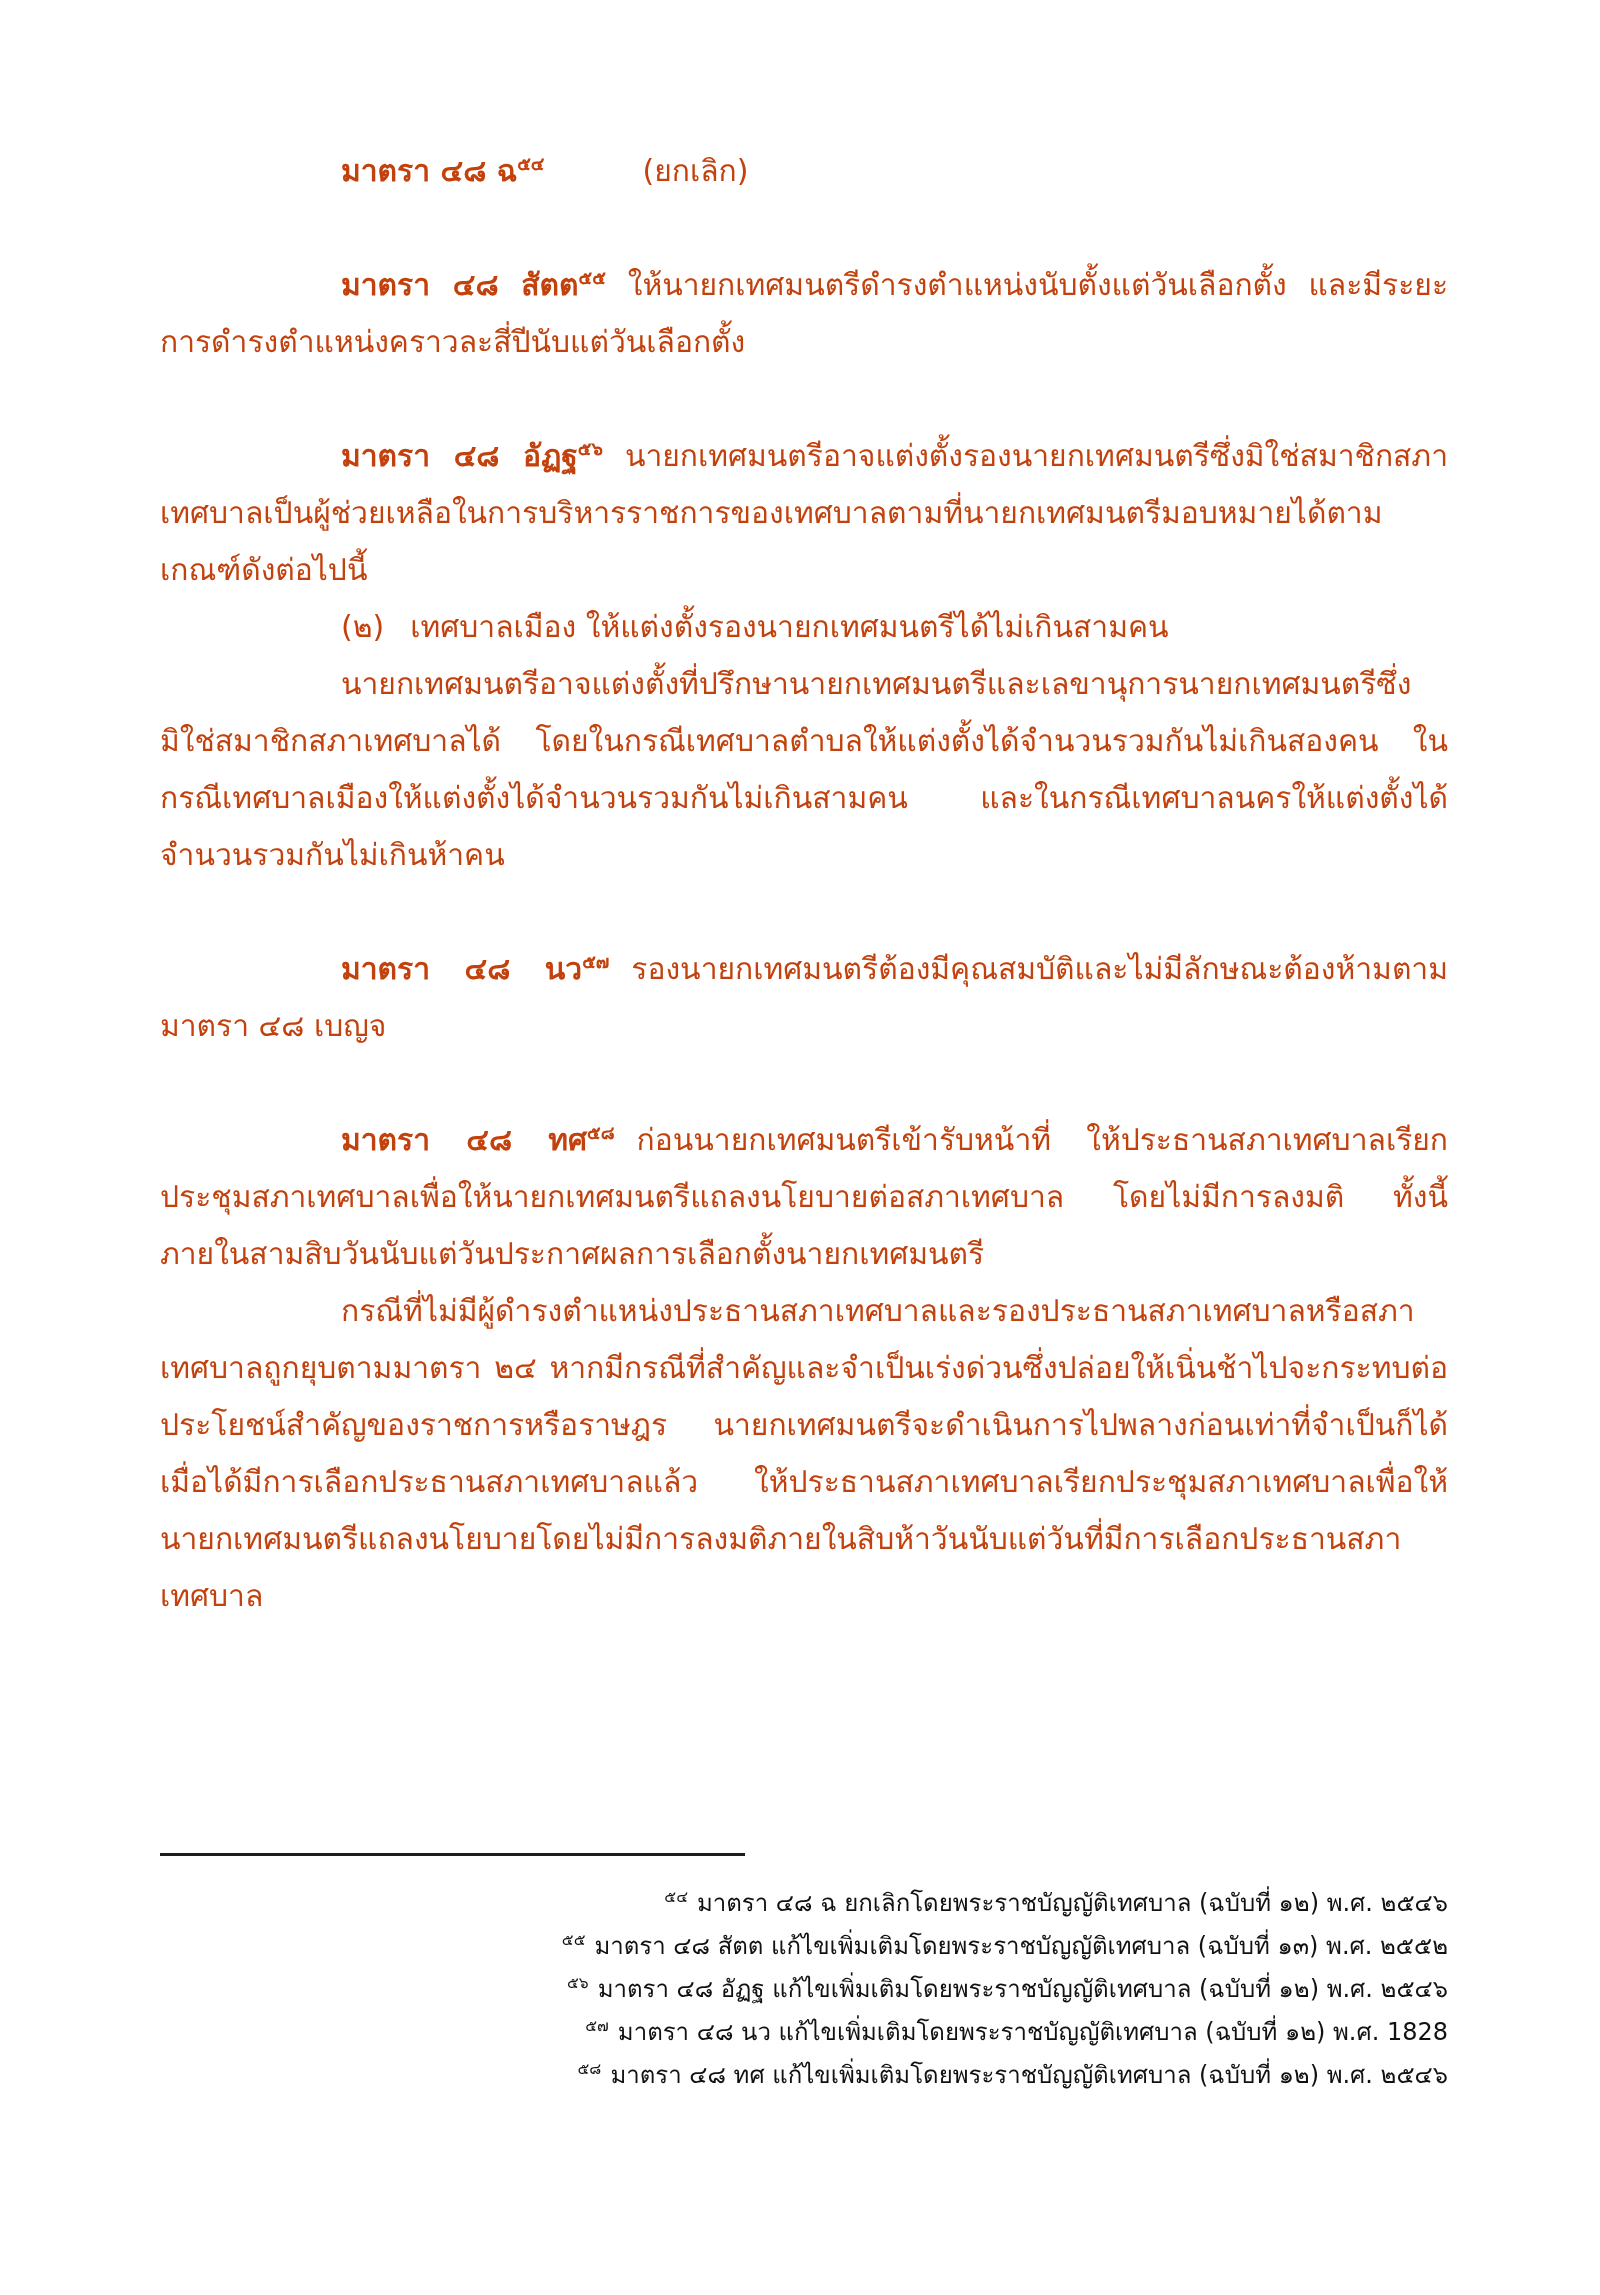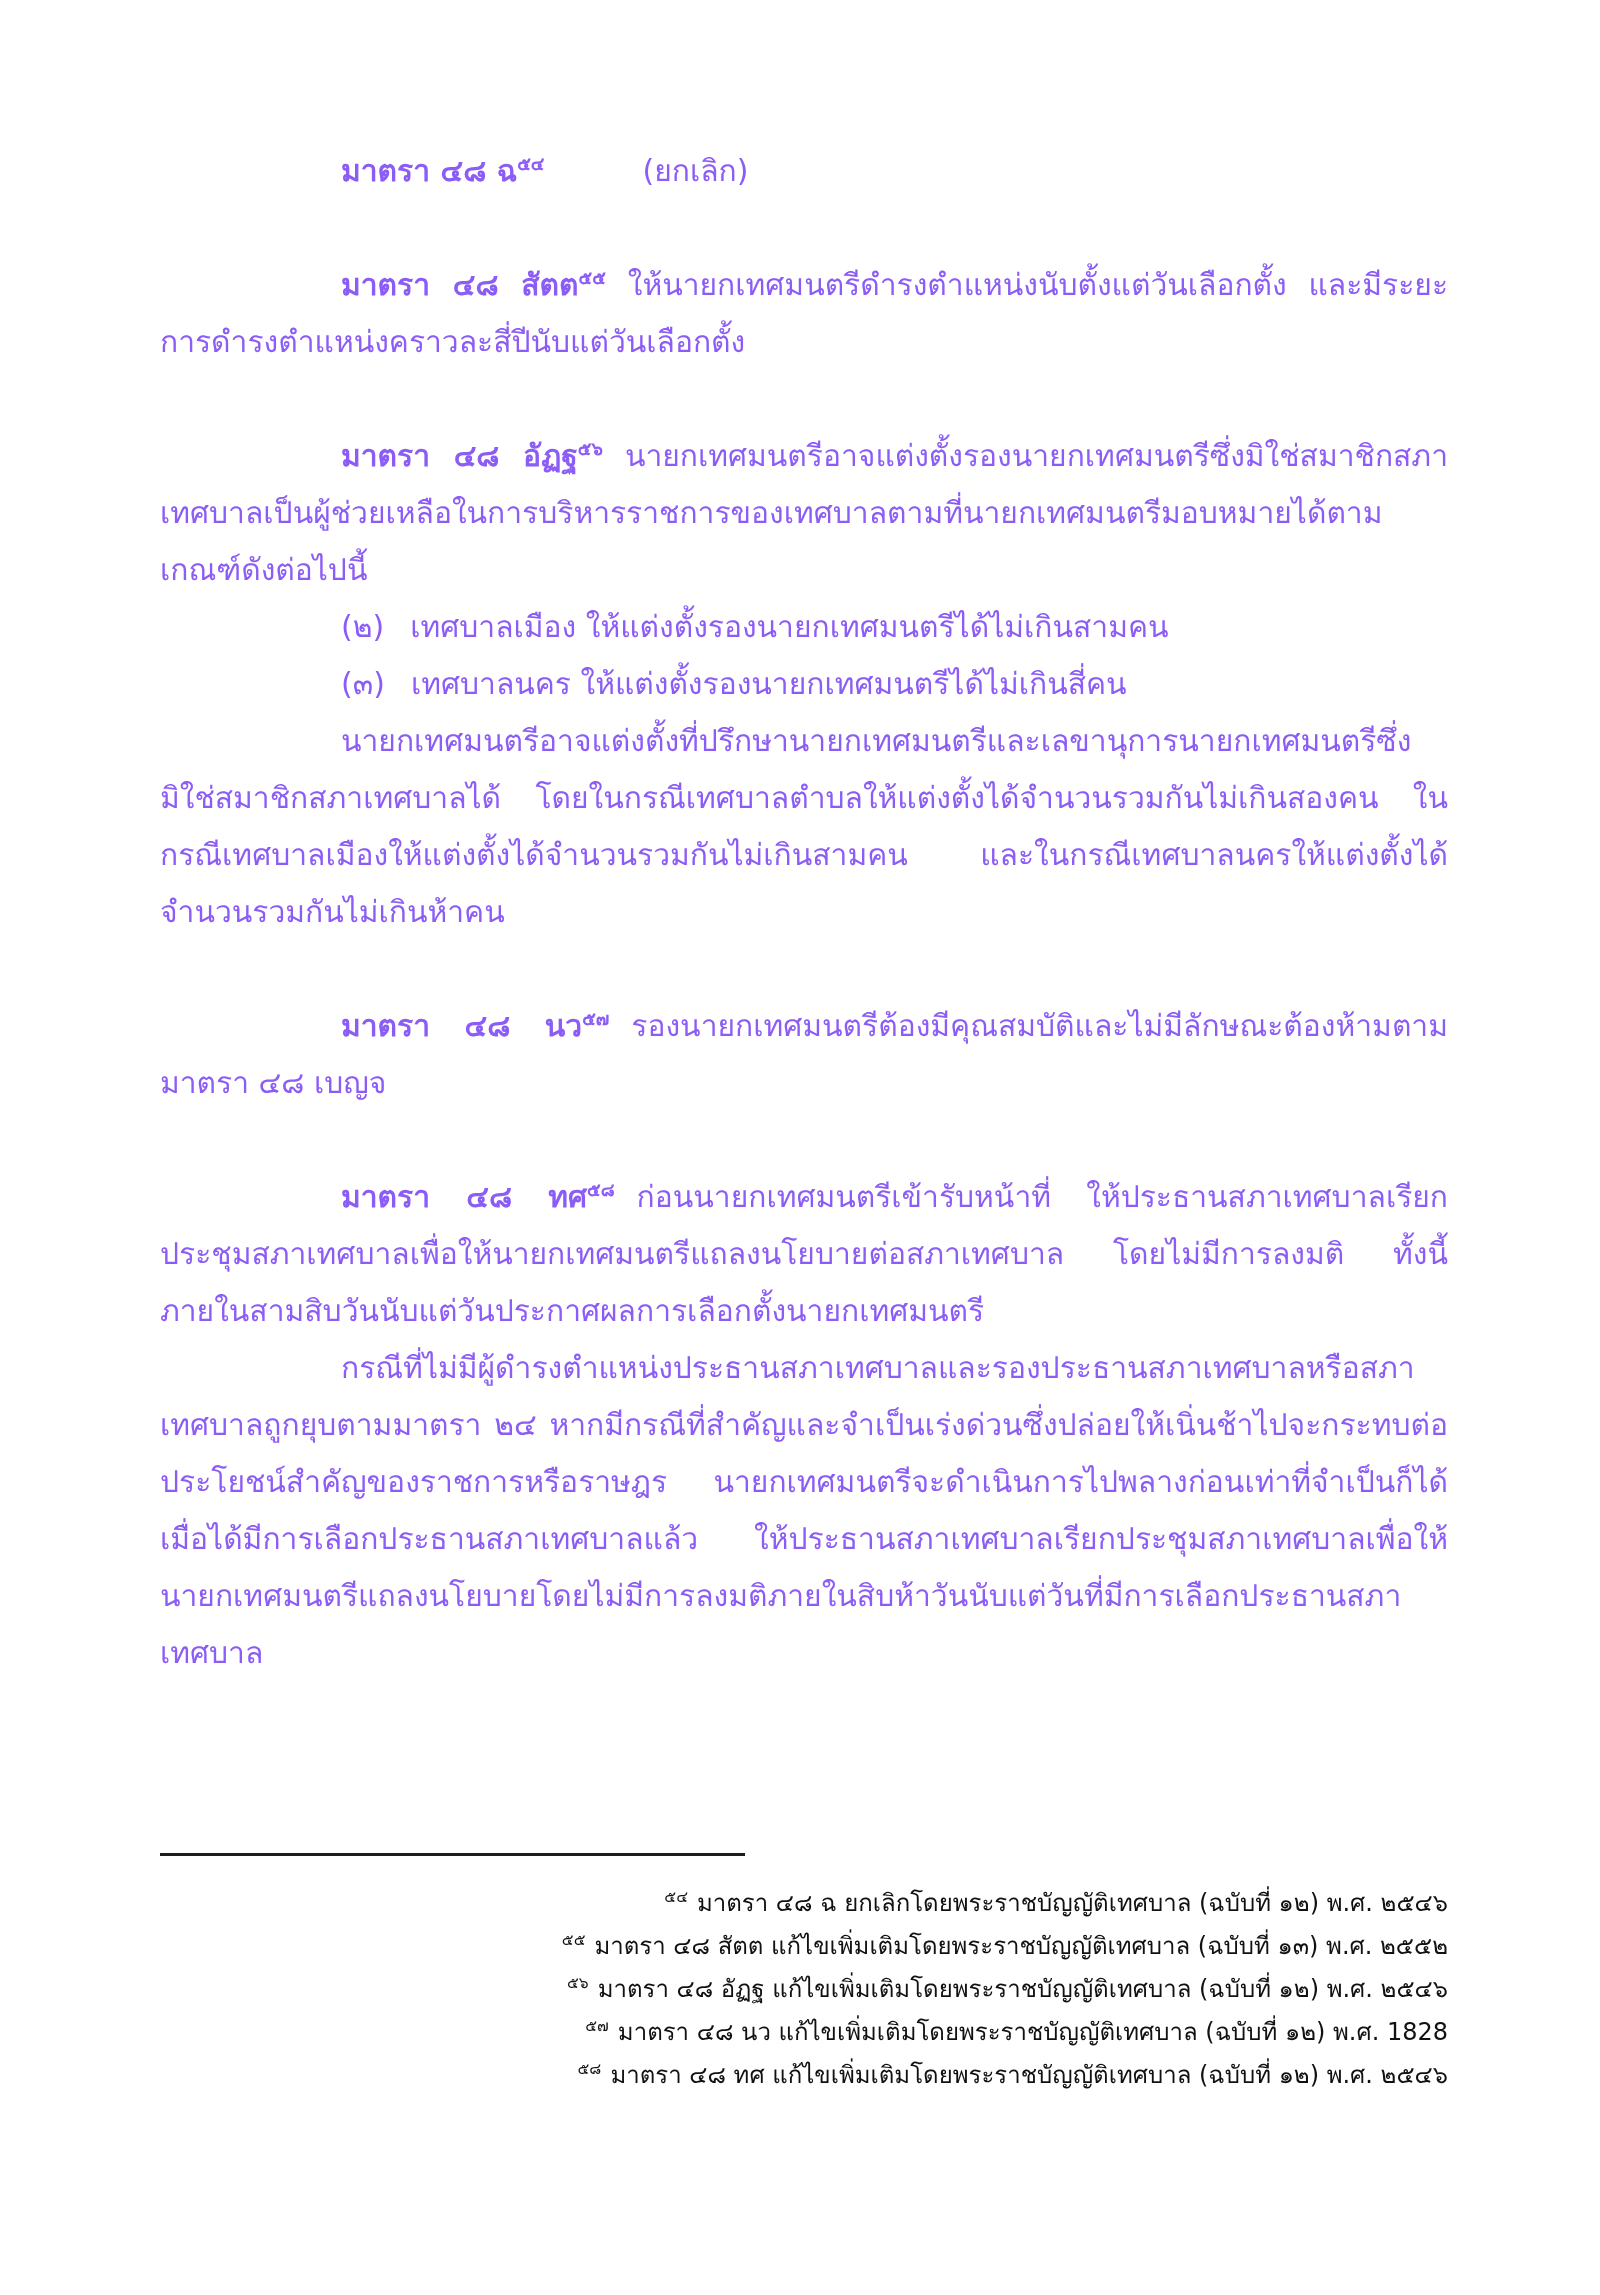--- a/index.html
+++ b/index.html
@@ -14,21 +14,21 @@
     overflow: hidden;
   }
   .body-text {
     position: absolute;
     left: 160px;
     top: 142px;
     width: 1288px;
     font-size: 30px;
     line-height: 57px;
     text-align: justify;
-    color: #8b5cf6;
+    color: #c2410c;
   }
   .para { text-indent: 181px; }
   .gap { margin-top: 57px; }
   .heading { font-weight: bold; }
   sup.fn-ref {
     font-size: 18px;
     line-height: 0;
     vertical-align: super;
     font-weight: bold;
   }
@@ -80,23 +80,20 @@
       <span class="heading">มาตรา ๔๘ สัตต</span><sup class="fn-ref">๕๕</sup><span class="head-spacer"></span><span>ให้นายกเทศมนตรีดำรงตำแหน่งนับตั้งแต่วันเลือกตั้ง และมีระยะการดำรงตำแหน่งคราวละสี่ปีนับแต่วันเลือกตั้ง</span>
     </div>
 
     <div class="para gap">
       <span class="heading">มาตรา ๔๘ อัฏฐ</span><sup class="fn-ref">๕๖</sup><span class="head-spacer"></span><span>นายกเทศมนตรีอาจแต่งตั้งรองนายกเทศมนตรีซึ่งมิใช่สมาชิกสภาเทศบาลเป็นผู้ช่วยเหลือในการบริหารราชการของเทศบาลตามที่นายกเทศมนตรีมอบหมายได้ตามเกณฑ์ดังต่อไปนี้</span>
     </div>
 
     <div class="list-line">
       <span>(๒)</span><span class="item-gap"></span><span>เทศบาลเมือง ให้แต่งตั้งรองนายกเทศมนตรีได้ไม่เกินสามคน</span>
     </div>
-    <div class="list-line">
-      <span>(๓)</span><span class="item-gap"></span><span>เทศบาลนคร ให้แต่งตั้งรองนายกเทศมนตรีได้ไม่เกินสี่คน</span>
-    </div>
 
     <div class="para">นายกเทศมนตรีอาจแต่งตั้งที่ปรึกษานายกเทศมนตรีและเลขานุการนายกเทศมนตรีซึ่งมิใช่สมาชิกสภาเทศบาลได้ โดยในกรณีเทศบาลตำบลให้แต่งตั้งได้จำนวนรวมกันไม่เกินสองคน ในกรณีเทศบาลเมืองให้แต่งตั้งได้จำนวนรวมกันไม่เกินสามคน และในกรณีเทศบาลนครให้แต่งตั้งได้จำนวนรวมกันไม่เกินห้าคน</div>
 
     <div class="para gap">
       <span class="heading">มาตรา ๔๘ นว</span><sup class="fn-ref">๕๗</sup><span class="head-spacer"></span><span>รองนายกเทศมนตรีต้องมีคุณสมบัติและไม่มีลักษณะต้องห้ามตามมาตรา ๔๘ เบญจ</span>
     </div>
 
     <div class="para gap">
       <span class="heading">มาตรา ๔๘ ทศ</span><sup class="fn-ref">๕๘</sup><span class="head-spacer"></span><span>ก่อนนายกเทศมนตรีเข้ารับหน้าที่ ให้ประธานสภาเทศบาลเรียกประชุมสภาเทศบาลเพื่อให้นายกเทศมนตรีแถลงนโยบายต่อสภาเทศบาล โดยไม่มีการลงมติ ทั้งนี้ ภายในสามสิบวันนับแต่วันประกาศผลการเลือกตั้งนายกเทศมนตรี</span>
     </div>

